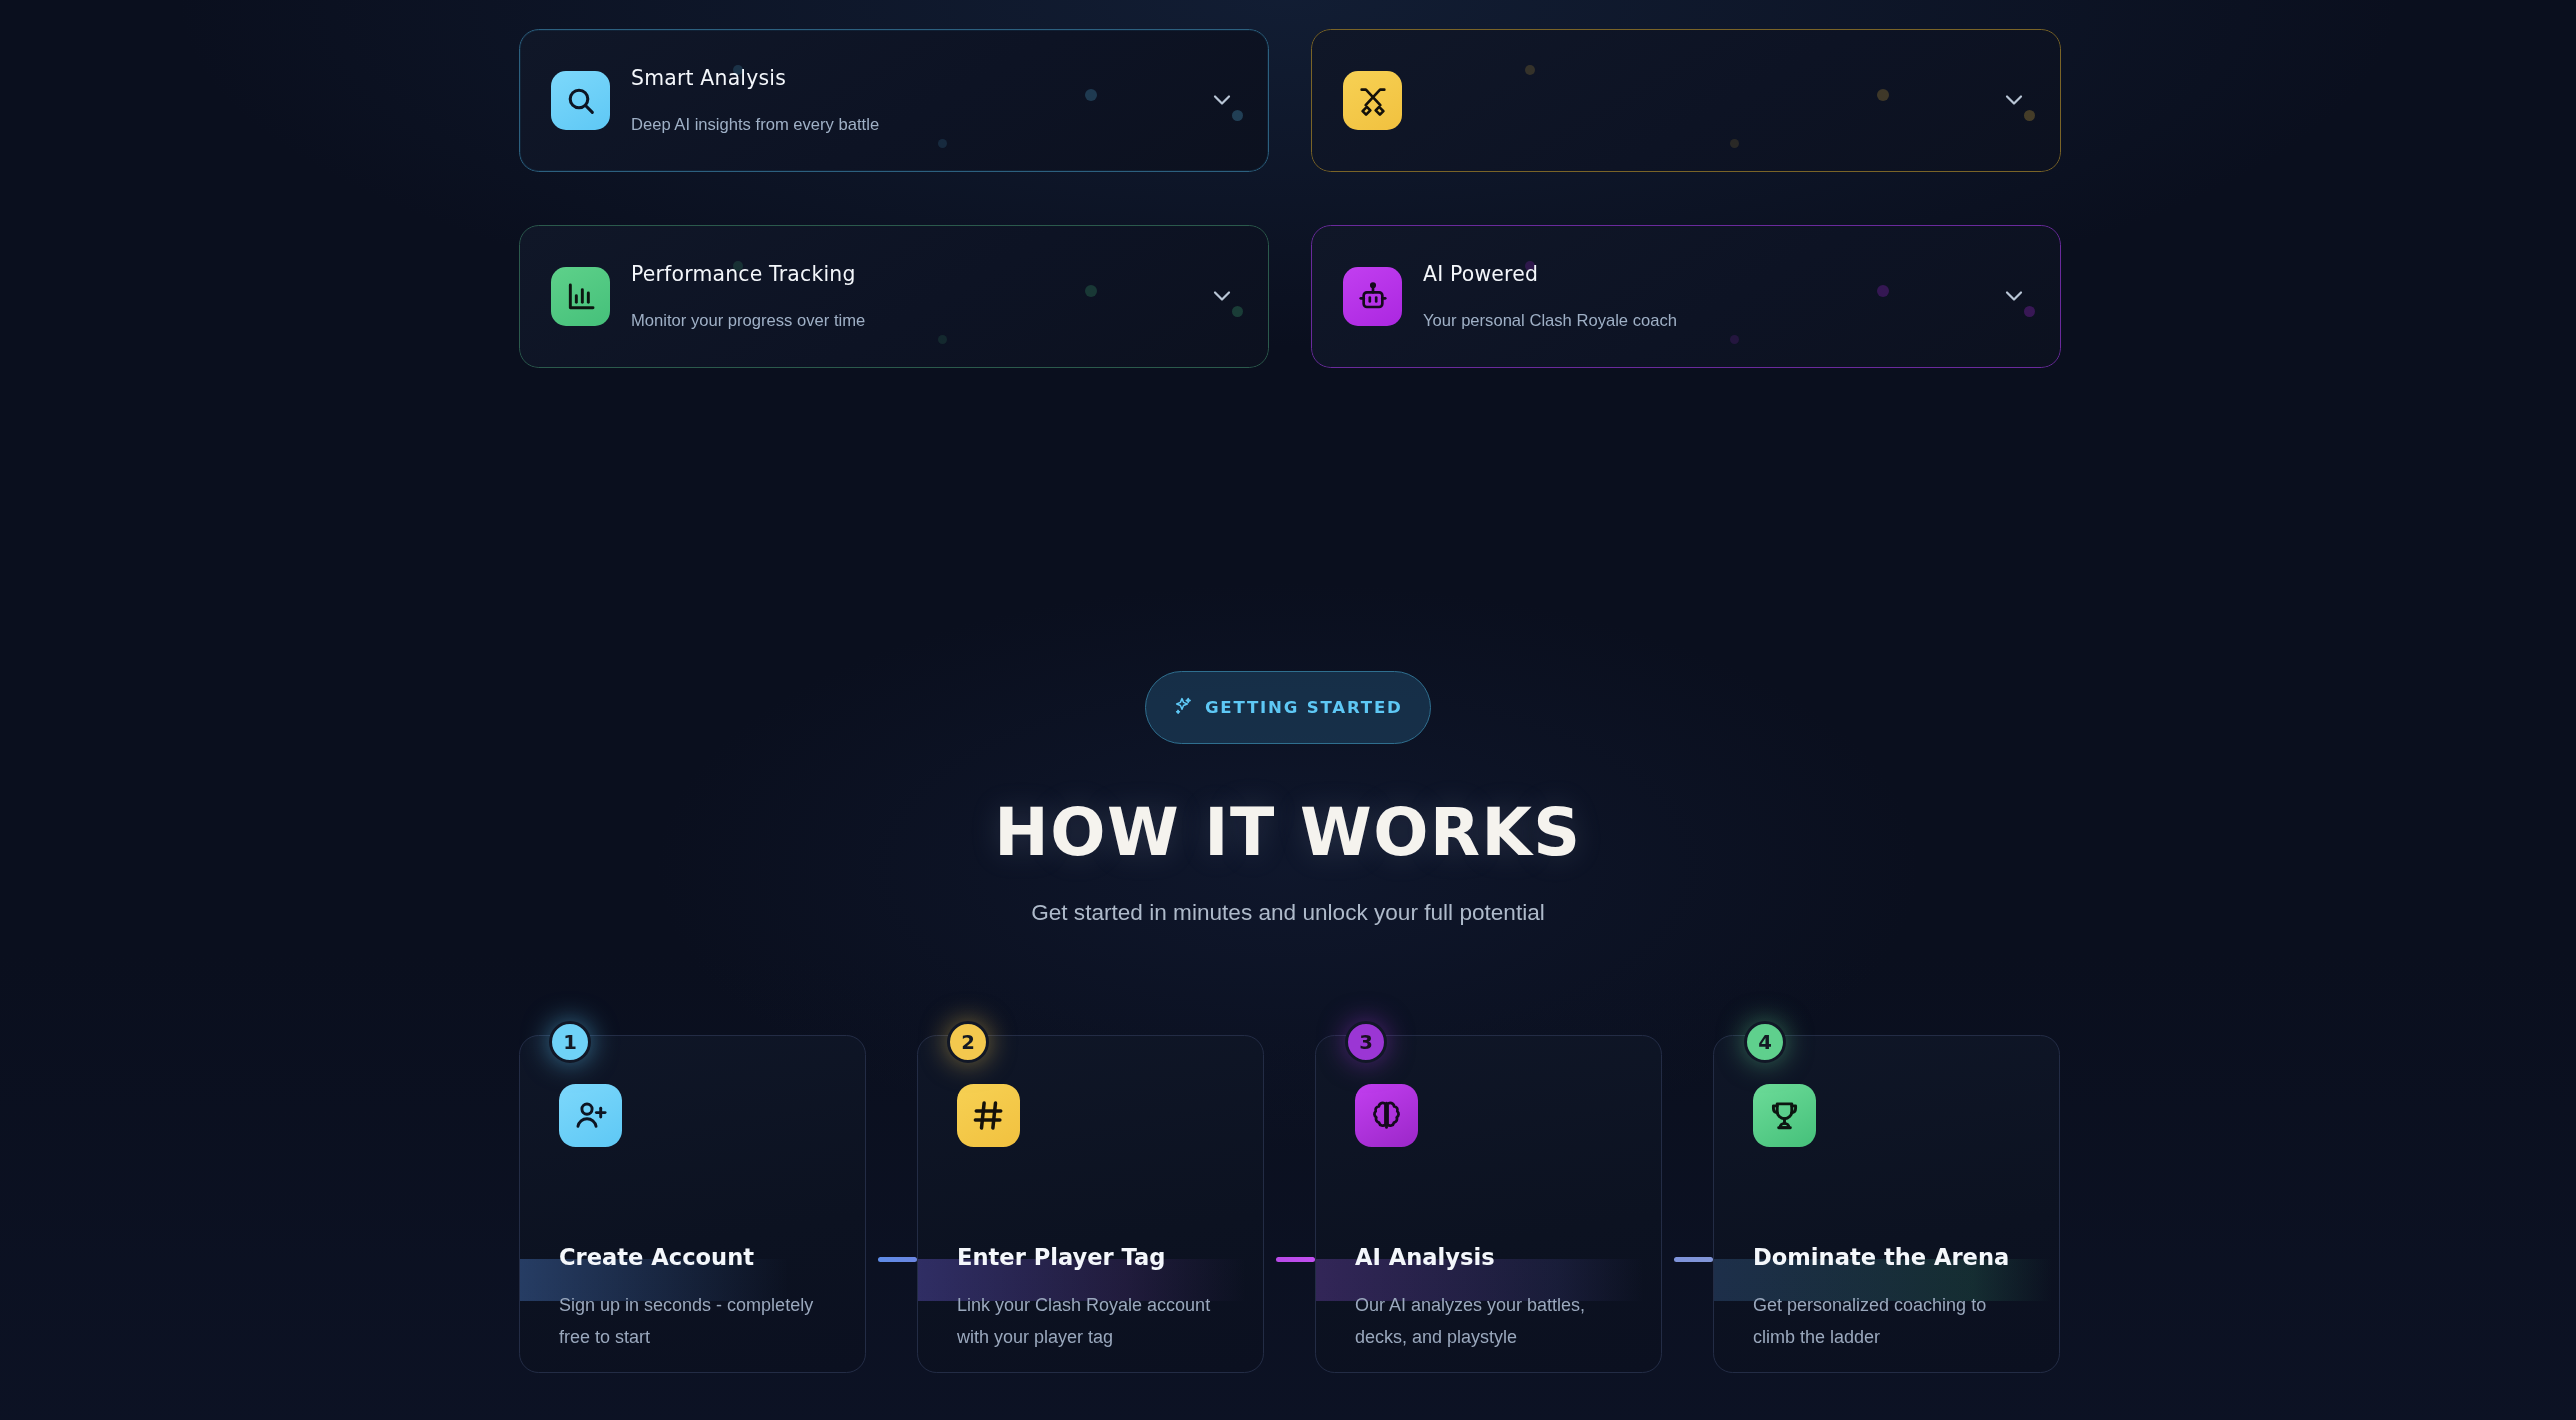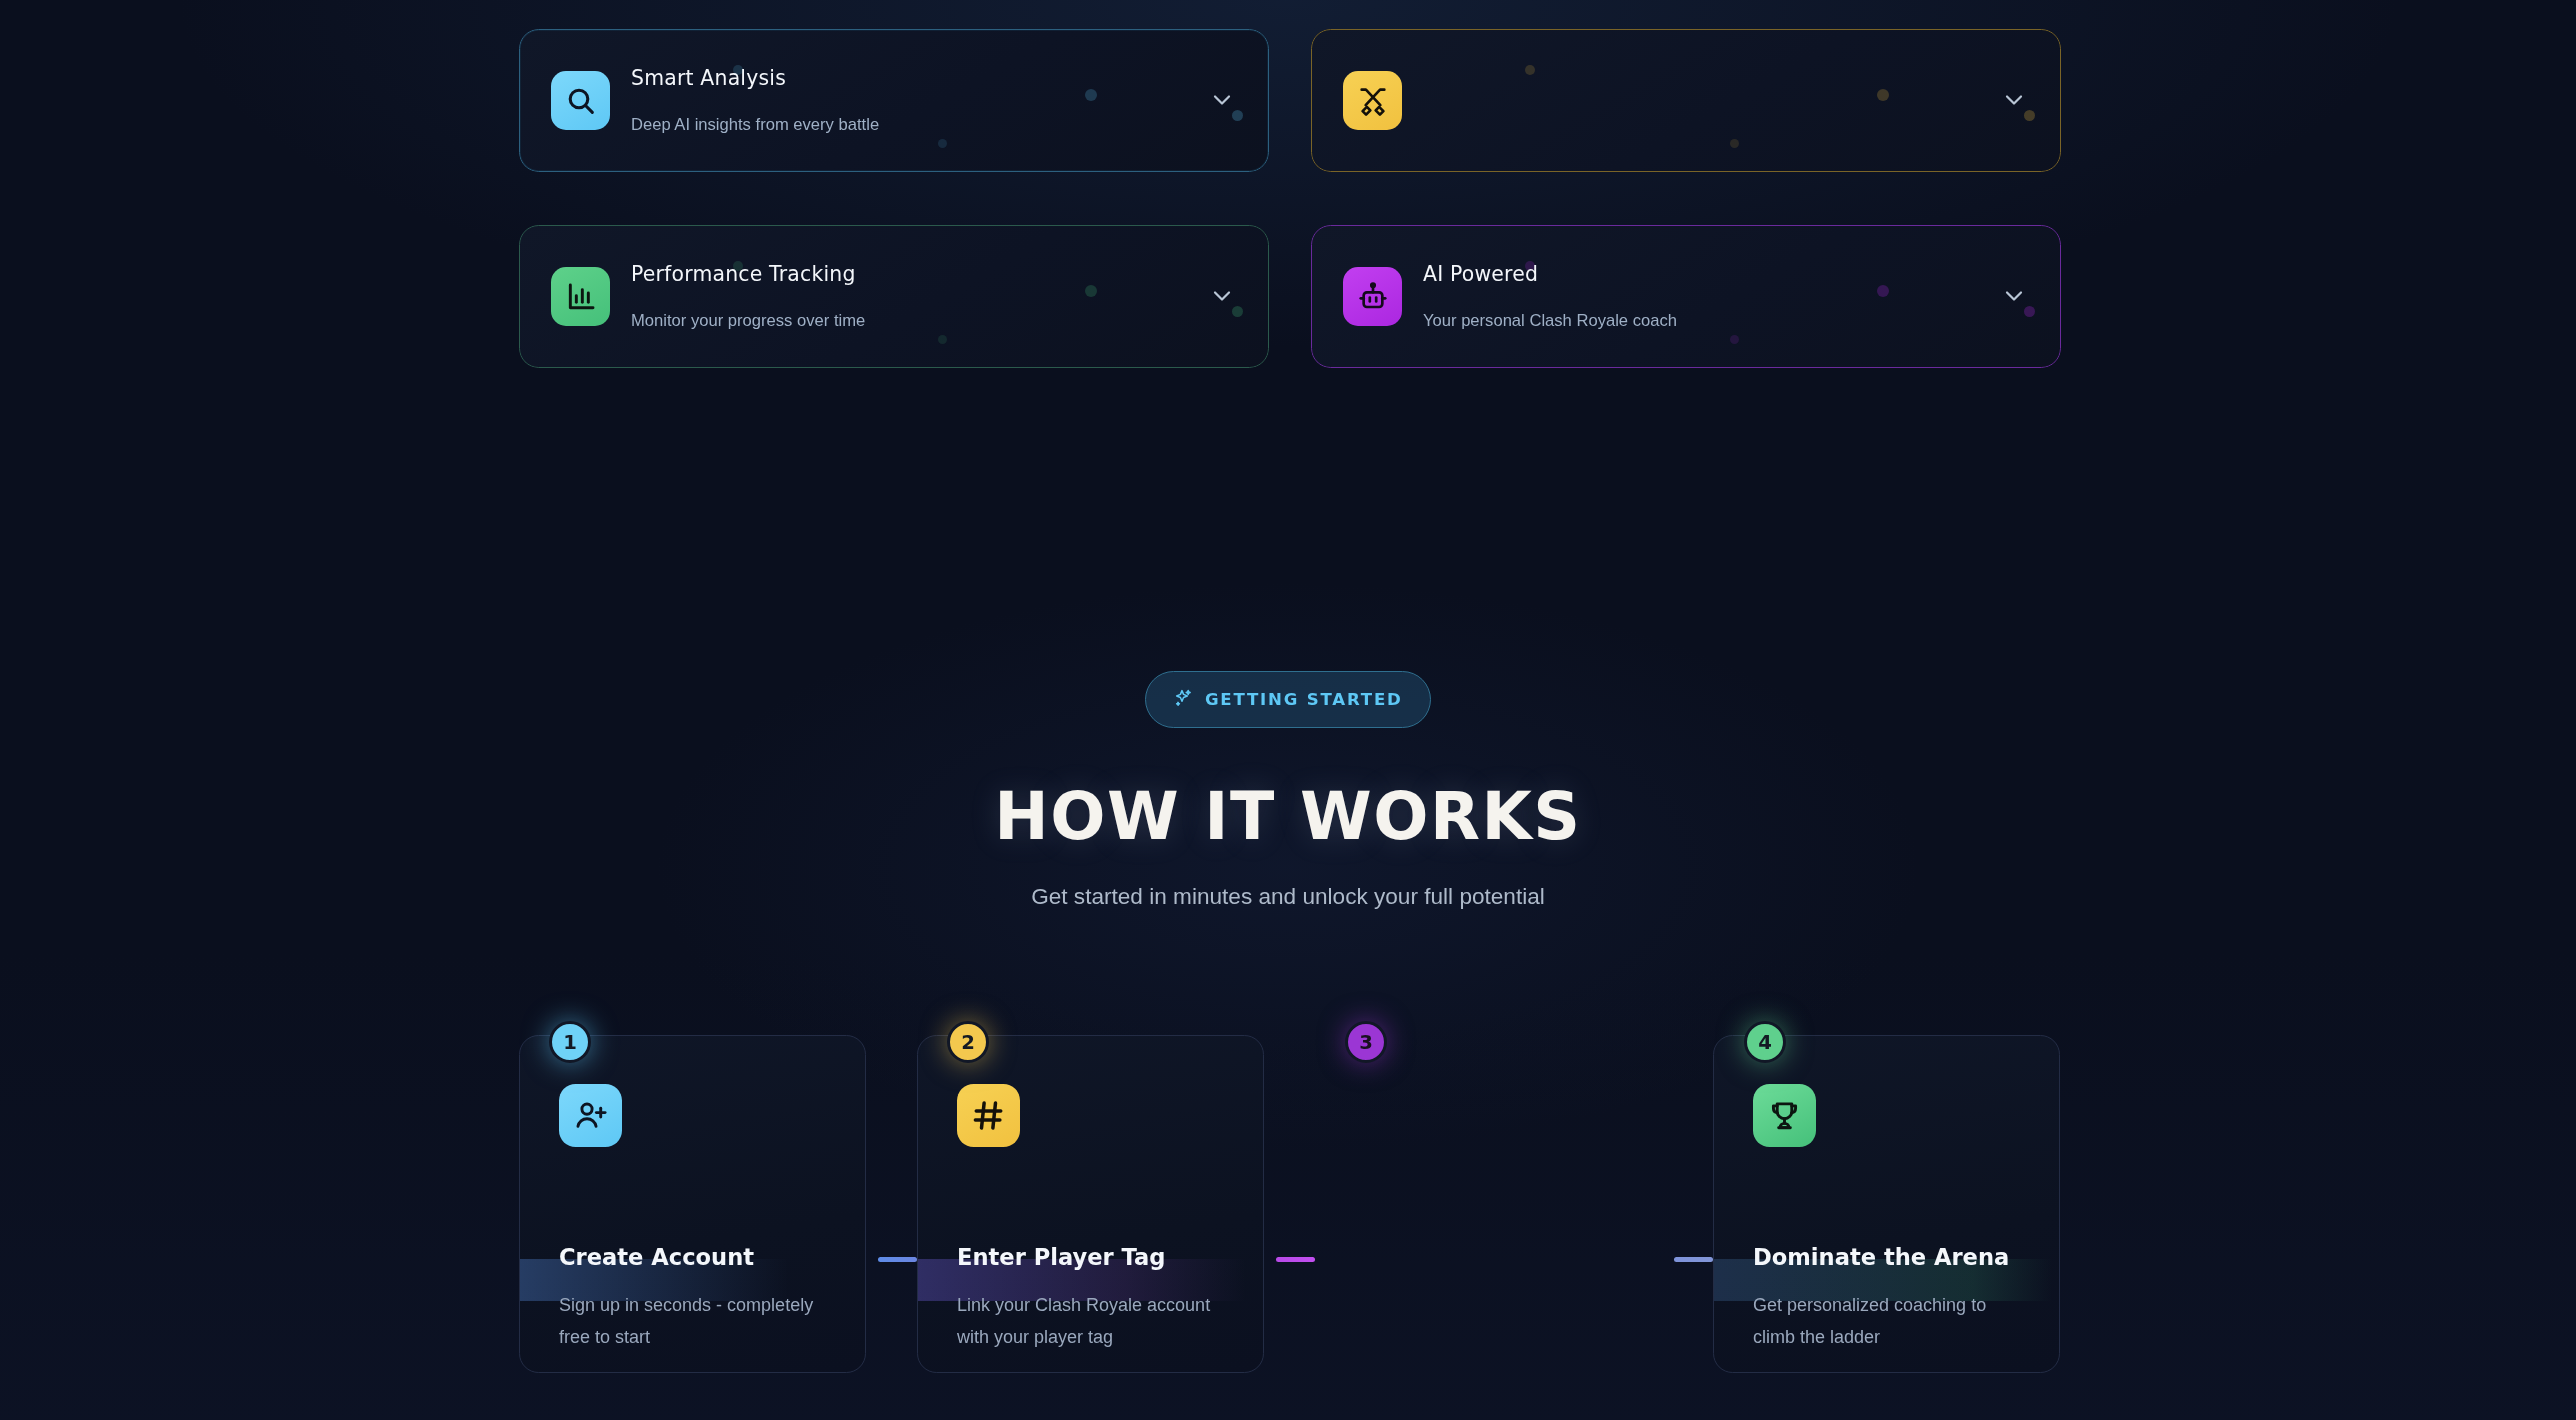--- a/index.html
+++ b/index.html
@@ -55,21 +55,21 @@
   .feat-sub { margin-top:25px; font-size:16.6px; color:#9fb0c6; }
   .feat-chev { position:absolute; right:35px; top:50%; transform:translateY(-50%); }
   .feat-chev svg { width:24px; height:24px; }
 
   .dot { position:absolute; border-radius:50%; }
 
   
   .section { position:absolute; left:0; top:671px; width:100%; text-align:center; }
   .badge {
     display:inline-flex; align-items:center; gap:12px;
-    padding:16px 27px; border-radius:753px;
+    padding:24px 27px; border-radius:753px;
     background:rgba(30,66,96,.60); border:1.5px solid #2f6f8f;
   }
   .badge svg { width:19.6px; height:19.6px; }
   .badge-text { font-size:16.6px; font-weight:700; letter-spacing:1.8px; color:#5ec8f5;
                 font-family:"DejaVu Sans", sans-serif; }
   .how-title {
     margin-top:51px; font-size:65px; font-weight:700; letter-spacing:1.5px;
     color:#f5f3ee; font-family:"DejaVu Sans", sans-serif;
     text-shadow:0 0 30px rgba(170,190,220,.18);
   }
@@ -287,20 +287,32 @@
           <line x1="16.8" y1="3.4" x2="15" y2="20.6"></line>
         <line x1="3.6" y1="8.9" x2="20.4" y2="8.9"></line>
           <line x1="3" y1="15.1" x2="19.8" y2="15.1"></line>
       </svg>
     </div>
     <div class="step-title">Enter Player Tag</div>
     <div class="step-desc">Link your Clash Royale account with your player tag</div>
   </div>
   <div class="step-num n2" style="left:428px">2</div>
 
+  <div class="step st3">
+    <div class="sheen s3sheen"></div>
+    <div class="step-icon" style="background:linear-gradient(150deg,#c23ff0,#9b27c8)">
+      <svg viewBox="0 0 24 24" fill="none" stroke="#140a1c" stroke-width="1.9" stroke-linecap="round" stroke-linejoin="round">
+        <path d="M11.3 4.2a2.6 2.6 0 0 0-4.5 1.5 2.5 2.5 0 0 0-2.2 3.4 2.6 2.6 0 0 0 .4 4.2 2.6 2.6 0 0 0 1.9 3.6 2.6 2.6 0 0 0 4.4 1.3z"></path>
+        <path d="M12.7 4.2a2.6 2.6 0 0 1 4.5 1.5 2.5 2.5 0 0 1 2.2 3.4 2.6 2.6 0 0 1-.4 4.2 2.6 2.6 0 0 1-1.9 3.6 2.6 2.6 0 0 1-4.4 1.3z"></path>
+        <line x1="12" y1="3.6" x2="12" y2="20.2"></line>
+      </svg>
+    </div>
+    <div class="step-title">AI Analysis</div>
+    <div class="step-desc">Our AI analyzes your battles, decks, and playstyle</div>
+  </div>
   <div class="step-num n3" style="left:826px">3</div>
 
   <div class="step st4">
     <div class="sheen s4sheen"></div>
     <div class="step-icon" style="background:linear-gradient(150deg,#6ddc99,#45c07a)">
       <svg viewBox="0 0 24 24" fill="none" stroke="#0c1610" stroke-width="2" stroke-linecap="round" stroke-linejoin="round">
         <path d="M7 4h10v5.2a5 5 0 0 1-10 0z"></path>
         <path d="M7 5.4H4.4v1.8A3 3 0 0 0 7 10.1"></path>
           <path d="M17 5.4h2.6v1.8A3 3 0 0 1 17 10.1"></path>
         <line x1="12" y1="14.2" x2="12" y2="17.4"></line>

